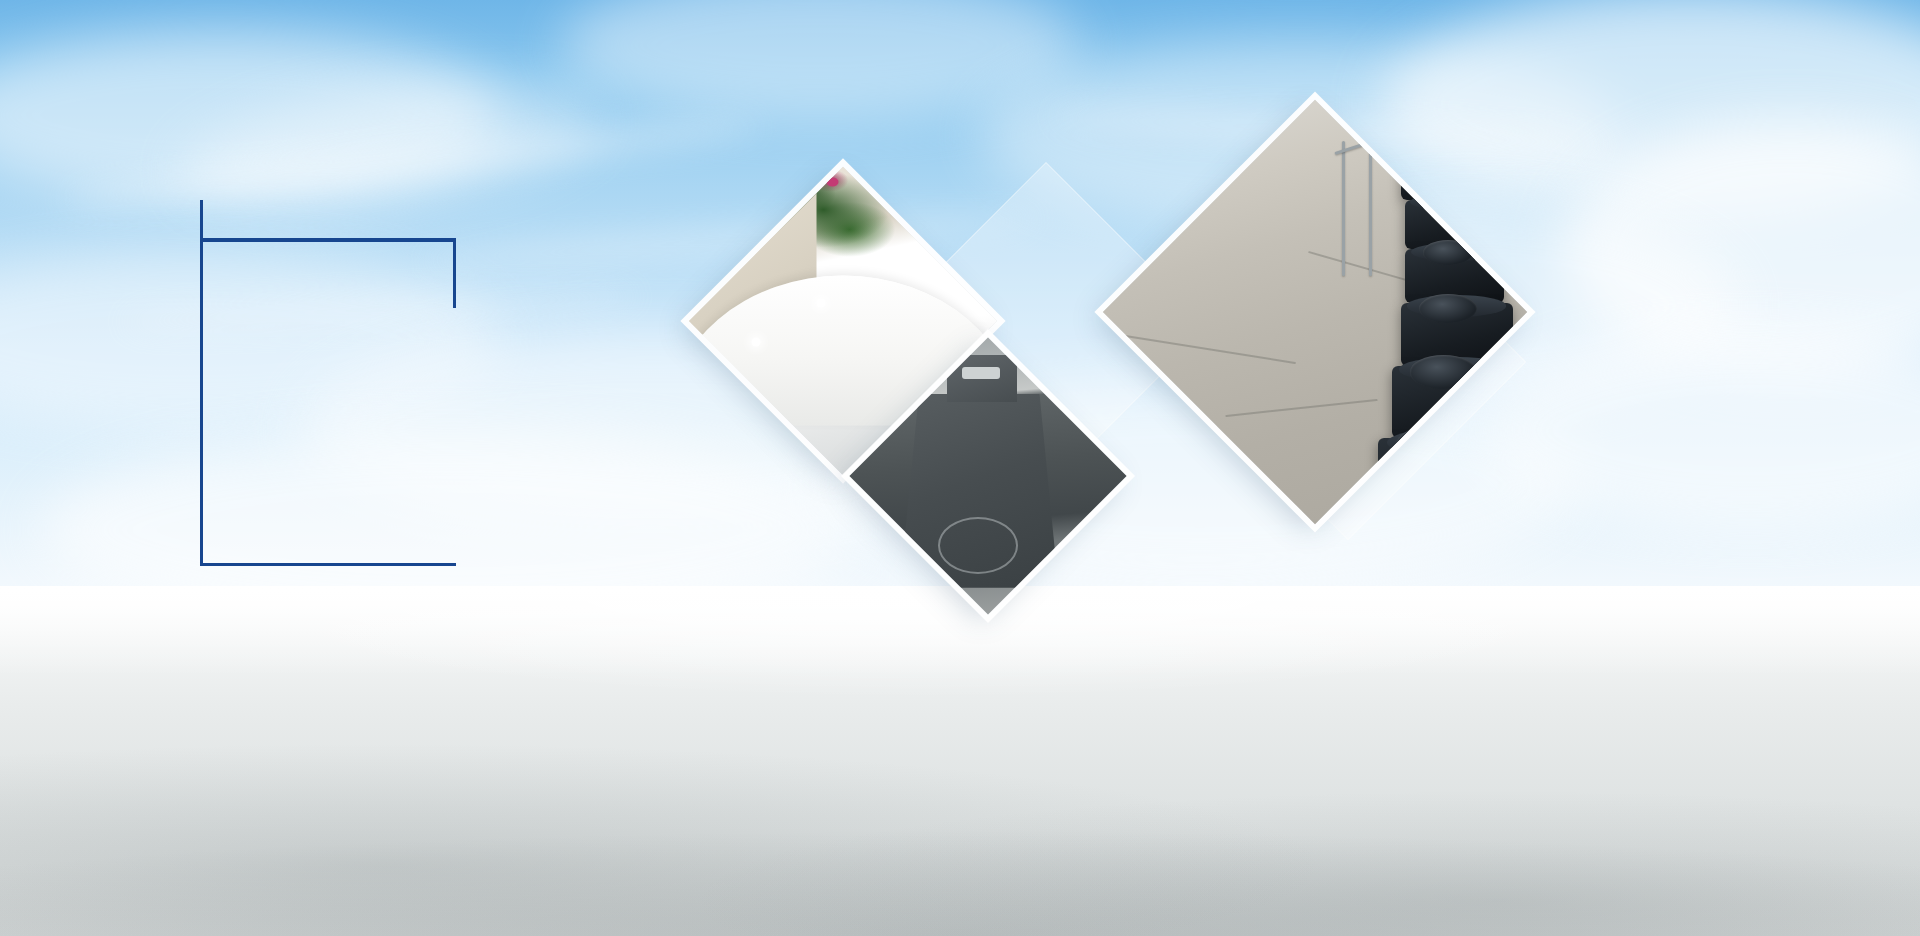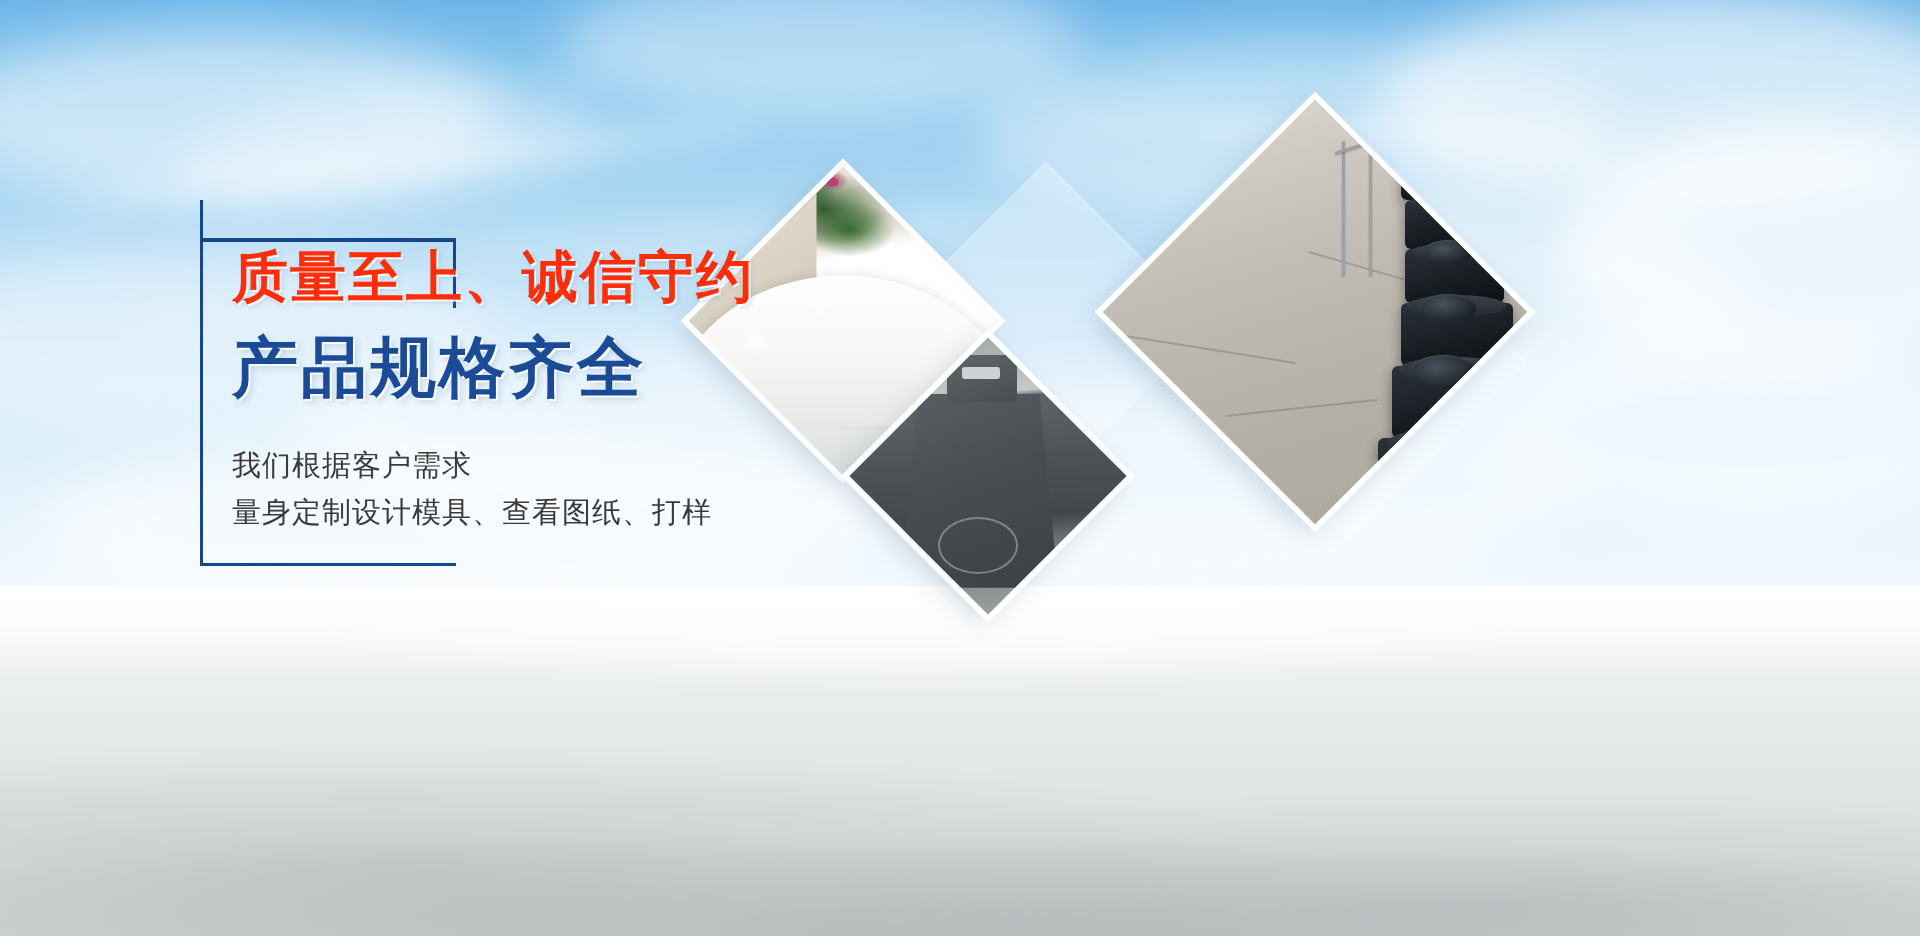--- a/index.html
+++ b/index.html
@@ -292,22 +292,14 @@
     </div>
   </div>
 
   <div class="frame">
     <div class="ln left"></div>
     <div class="ln top"></div>
     <div class="ln right"></div>
     <div class="ln bottom"></div>
   </div>
 
-  <div class="textblock">
-    <h1 class="head-red">质量至上、诚信守约</h1>
-    <h2 class="head-blue">产品规格齐全</h2>
-    <div class="sub">
-      <div>我们根据客户需求</div>
-      <div>量身定制设计模具、查看图纸、打样</div>
-    </div>
-  </div>
 
 </div>
 
 </body></html>

